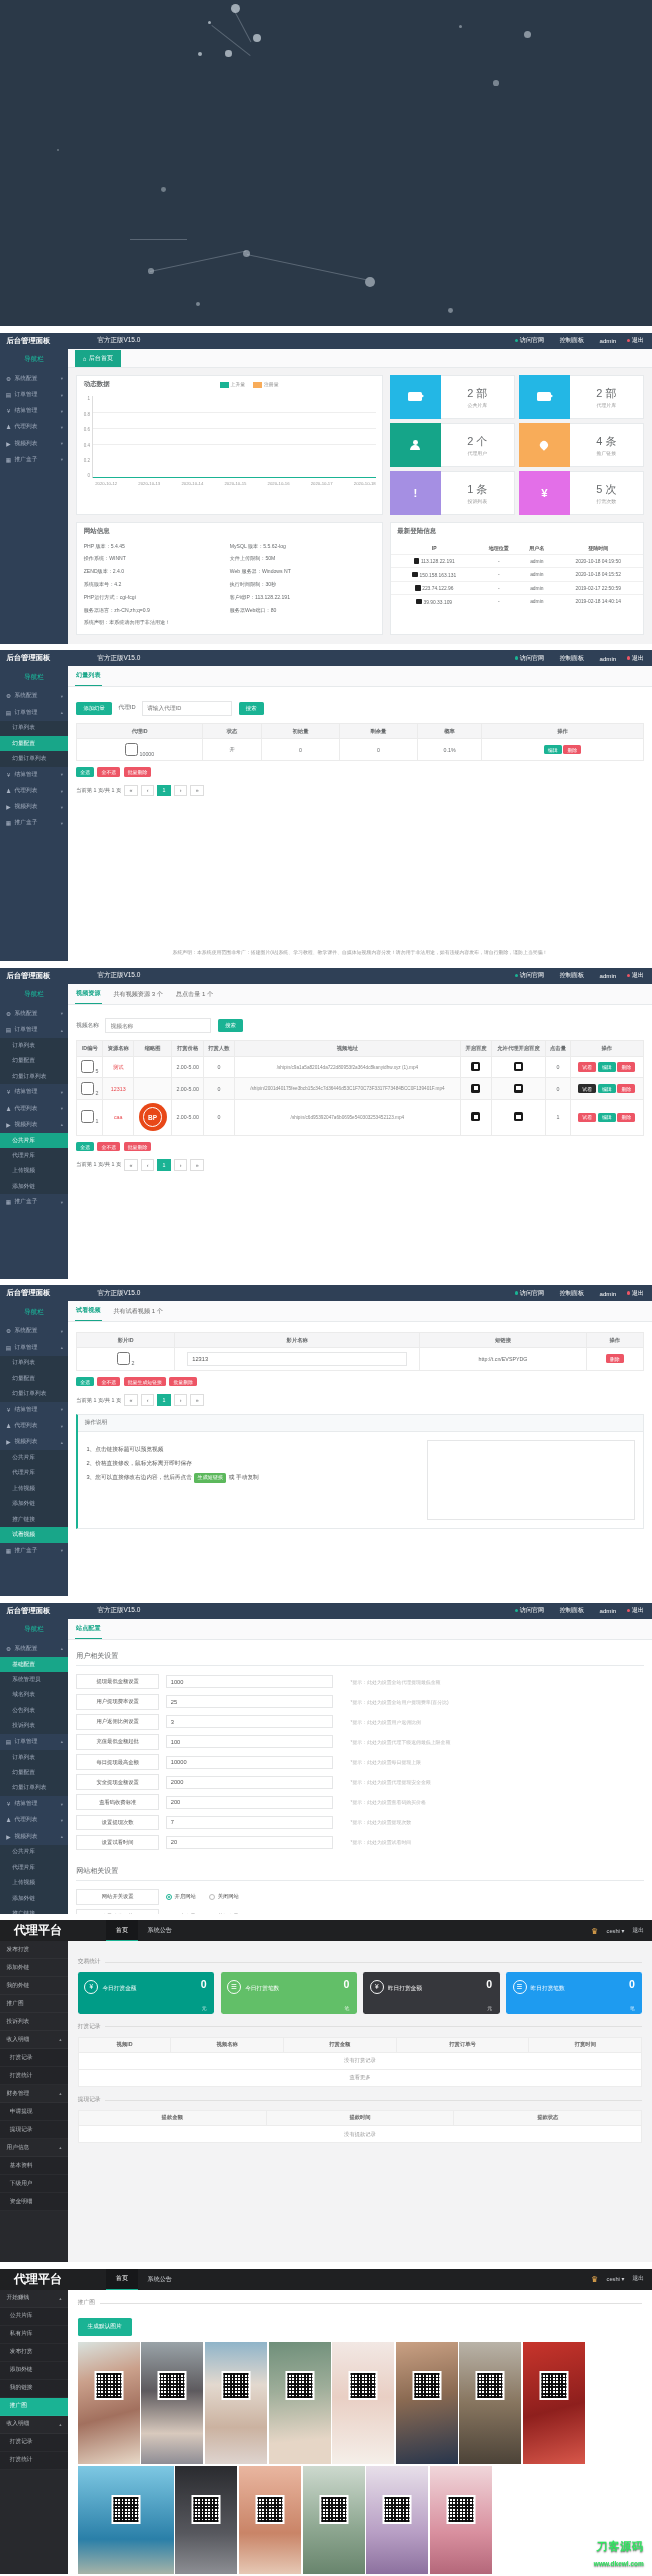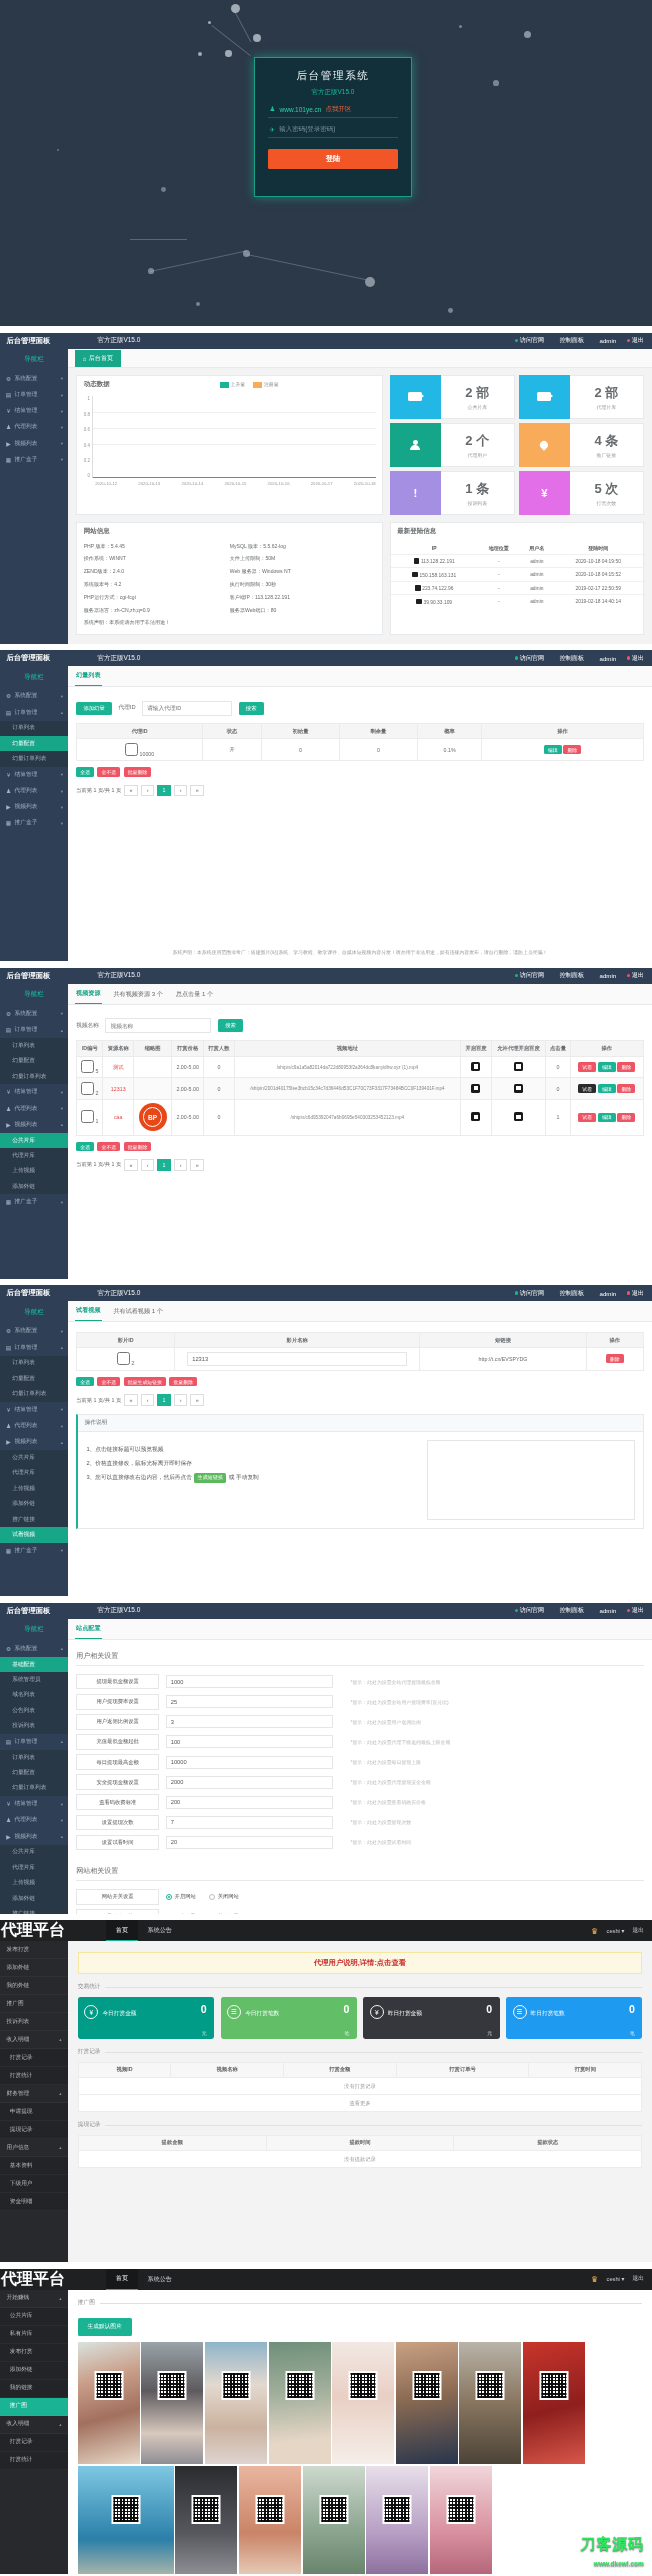--- a/index.html
+++ b/index.html
@@ -51,21 +51,21 @@
 .lg{width:9px;height:5.7px;display:inline-block;margin-right:1.6px;vertical-align:middle}
 .plot{display:flex;margin:3.3px 6.5px 0}
 .yax{display:flex;flex-direction:column;justify-content:space-between;font-size:4.5px;color:#999;text-align:right;padding-right:2.4px;height:82px}
 .grid{flex:1;height:82px;border-left:0.8px solid #ddd;border-bottom:0.8px solid #bbb;background:repeating-linear-gradient(to top,transparent 0 15.5px,#eee 15.5px 16.3px);position:relative}
 .zline{position:absolute;left:0;right:0;bottom:0;height:0.8px;background:#1ab394}
 .xax{display:flex;justify-content:space-between;font-size:4.3px;color:#999;padding:2.4px 6.5px 4.9px 18px}
 .tiles{width:254px;display:grid;grid-template-columns:1fr 1fr;gap:4.1px}
 .tile{display:flex;height:44px}
 .tic{width:51px;display:flex;align-items:center;justify-content:center;color:#fff;flex-shrink:0}
 .tlab{flex:1;background:#fff;border:0.8px solid #e7eaec;border-left:none;display:flex;flex-direction:column;align-items:center;justify-content:center}
-.tval{font-size:13px;font-weight:bold;color:#676a6c}
+.tval{font-size:11px;font-weight:normal;color:#676a6c}
 .tname{font-size:4.9px;color:#999;margin-top:1.6px}
 .tglyph{font-size:11.4px;font-weight:bold;color:#fff}
 .i-cam{width:14px;height:9px;background:#fff;border-radius:1.6px;position:relative;display:inline-block}
 .i-cam:after{content:"";position:absolute;right:-4.9px;top:0.8px;border:3.7px solid transparent;border-left:4.9px solid #fff}
 .i-user{position:relative;width:11.4px;height:10.6px;display:inline-block}
 .i-user:before{content:"";position:absolute;top:0;left:3.3px;width:4.9px;height:4.9px;border-radius:50%;background:#fff}
 .i-user:after{content:"";position:absolute;bottom:0;left:0.8px;width:9.8px;height:4.9px;border-radius:4.9px 4.9px 0 0;background:#fff}
 .i-pin{width:8.2px;height:8.2px;background:#fff;border-radius:50% 50% 50% 0;transform:rotate(-45deg);display:inline-block}
 .inf{padding:0 6.5px 4.9px;font-size:5.1px;color:#676a6c}
 .infrow{display:flex;padding:2.9px 0}
@@ -118,21 +118,21 @@
 .cfglab{width:83px;border:0.8px solid #e5e6e7;background:#fff;text-align:center;font-size:5.3px;padding:3.3px 1.6px;color:#555;flex-shrink:0}
 .cfginp{width:167px;height:13px}
 .hint{font-size:4.9px;color:#b8b8b8;margin-left:11.4px}
 .radio{display:inline-flex;align-items:center;gap:2.4px;font-size:5.3px;color:#555;margin-right:13px}
 .rb{width:6.5px;height:6.5px;border:0.8px solid #bbb;border-radius:50%;display:inline-block;position:relative}
 .rb.sel{border-color:#1ab394}
 .rb.sel:after{content:"";position:absolute;left:1.2px;top:1.2px;right:1.2px;bottom:1.2px;background:#1ab394;border-radius:50%}
 
 
 .anav{height:21px;background:#1f2022;display:flex;align-items:stretch;color:#cfd2d6}
-.abrand{width:106px;display:flex;align-items:center;padding-left:1px;font-size:16px;font-weight:bold;color:#fff}
+.abrand{width:106px;display:flex;align-items:center;padding-left:14px;font-size:12px;font-weight:bold;color:#fff}
 .anav-item{padding:0 9.8px;display:flex;align-items:center;font-size:6.1px;cursor:pointer}
 .anav-item.on{background:#17181a;border-bottom:1.6px solid #1ab394;color:#fff}
 .auser{margin-left:auto;display:flex;gap:8.2px;align-items:center;padding-right:8.2px;font-size:5.7px}
 .crown{color:#f6b352;font-size:8.2px}
 .abody2{display:flex}
 .aside{width:68px;background:#28292d;color:#b8bcc0;font-size:5.7px;flex-shrink:0;overflow:hidden}
 .a-item{display:flex;align-items:center;padding:4.5px 6.5px;border-bottom:0.8px solid rgba(255,255,255,.04);cursor:pointer;white-space:nowrap}
 .a-item .arr{margin-left:auto;font-size:4.5px;opacity:.7}
 .a-item.sub{background:#232428;padding-left:9.8px}
 .a-item.active{background:#1ab394;color:#fff}
@@ -164,21 +164,21 @@
 .p6{background:linear-gradient(170deg,#caa184 0%,#8a6a52 45%,#27354c 100%)}
 .p7{background:linear-gradient(180deg,#b9b3a8 0%,#87755f 50%,#4c4338 100%)}
 .p8{background:linear-gradient(165deg,#c8352c 0%,#8e1f1d 55%,#d8574a 100%)}
 .p9{background:linear-gradient(180deg,#7ec8e3 0%,#2a7fa8 60%,#d9c9a8 100%)}
 .p10{background:linear-gradient(180deg,#2a2b2f 0%,#57585e 55%,#9fa1a6 100%)}
 .p11{background:linear-gradient(180deg,#e9b6a0 0%,#c98467 55%,#f0e0d0 100%)}
 .p12{background:linear-gradient(180deg,#cdd9ce 0%,#8fa892 50%,#5d7a62 100%)}
 .p13{background:linear-gradient(180deg,#e7dfe9 0%,#b79ec4 55%,#7e6292 100%)}
 .p14{background:linear-gradient(180deg,#f0d6da 0%,#d88f9e 55%,#a85a6e 100%)}
 .wm{position:absolute;right:8.2px;bottom:4.9px;text-align:right;color:#2ee65f;text-shadow:0 0.8px 1.6px rgba(0,0,0,.65);z-index:5}
-.wm b{font-size:15px;display:block;letter-spacing:0.8px}
+.wm b{font-size:11px;display:block;letter-spacing:0.8px}
 .wm span{font-size:6.5px;font-weight:bold}
 .gen{margin-top:4.9px}
 </style>
 </head>
 <body>
 
 <div class="shot" id="login">
   <div class="dot" style="left:231px;top:4.1px;width:9px;height:9px"></div>
   <div class="dot" style="left:208px;top:21px;width:3.3px;height:3.3px"></div>
   <div class="dot" style="left:253px;top:34px;width:8.2px;height:8.2px"></div>
@@ -193,34 +193,20 @@
   <div class="dot" style="left:196px;top:302px;width:4.1px;height:4.1px;opacity:.5"></div>
   <div class="dot" style="left:243px;top:250px;width:7.3px;height:7.3px;opacity:.55"></div>
   <div class="dot" style="left:365px;top:277px;width:9.8px;height:9.8px;opacity:.6"></div>
   <div class="dot" style="left:448px;top:308px;width:4.9px;height:4.9px;opacity:.5"></div>
   <div class="lline" style="left:212px;top:24.5px;width:49px;transform:rotate(38deg)"></div>
   <div class="lline" style="left:234px;top:9px;width:37px;transform:rotate(62deg)"></div>
   <div class="lline" style="left:150px;top:271px;width:98px;transform:rotate(-12deg)"></div>
   <div class="lline" style="left:247px;top:254px;width:122px;transform:rotate(12deg)"></div>
   <div class="lline" style="left:130px;top:239px;width:57px;transform:rotate(0deg)"></div>
 
-  <div class="lpanel">
-    <div class="ltitle">后台管理系统</div>
-    <div class="lsub">官方正版V15.0</div>
-    <div class="lrow">
-      <span class="licon">♟</span>
-      <span class="u">www.101ye.cn</span>
-      <span class="hl">点我开区</span>
-    </div>
-    <div class="lrow">
-      <span class="licon">✈</span>
-      <span class="ph">输入密码(登录密码)</span>
-    </div>
-    <div class="lbtn">登陆</div>
-  </div>
 </div>
 
 <div class="shot" style="height:311px">
   <div class="nav">
     <span class="brand">后台管理面板</span>
     <span class="ver">官方正版V15.0</span>
     <span class="links">
         <span>
           <i class="dt" style="background:#1ab394"></i>
           <b style="font-weight:normal">访问官网</b>
@@ -1146,21 +1132,20 @@
         <div class="a-item sub">
           <span class="lb">下级用户</span>
           <span class="arr"></span>
         </div>
         <div class="a-item sub">
           <span class="lb">资金明细</span>
           <span class="arr"></span>
         </div>
       </div>
     <div class="acontent">
-      <div class="banner">代理用户说明,详情:点击查看</div>
       <div class="sec-t">交易统计</div>
       <div class="cards">
           <div class="card" style="background:#009c87">
         <span class="ring">¥</span><span class="clab">今日打赏金额</span>
         <span class="cval">0</span>
         <span class="cunit">元</span>
       </div>
           <div class="card" style="background:#62bf68">
         <span class="ring">☰</span><span class="clab">今日打赏笔数</span>
         <span class="cval">0</span>

